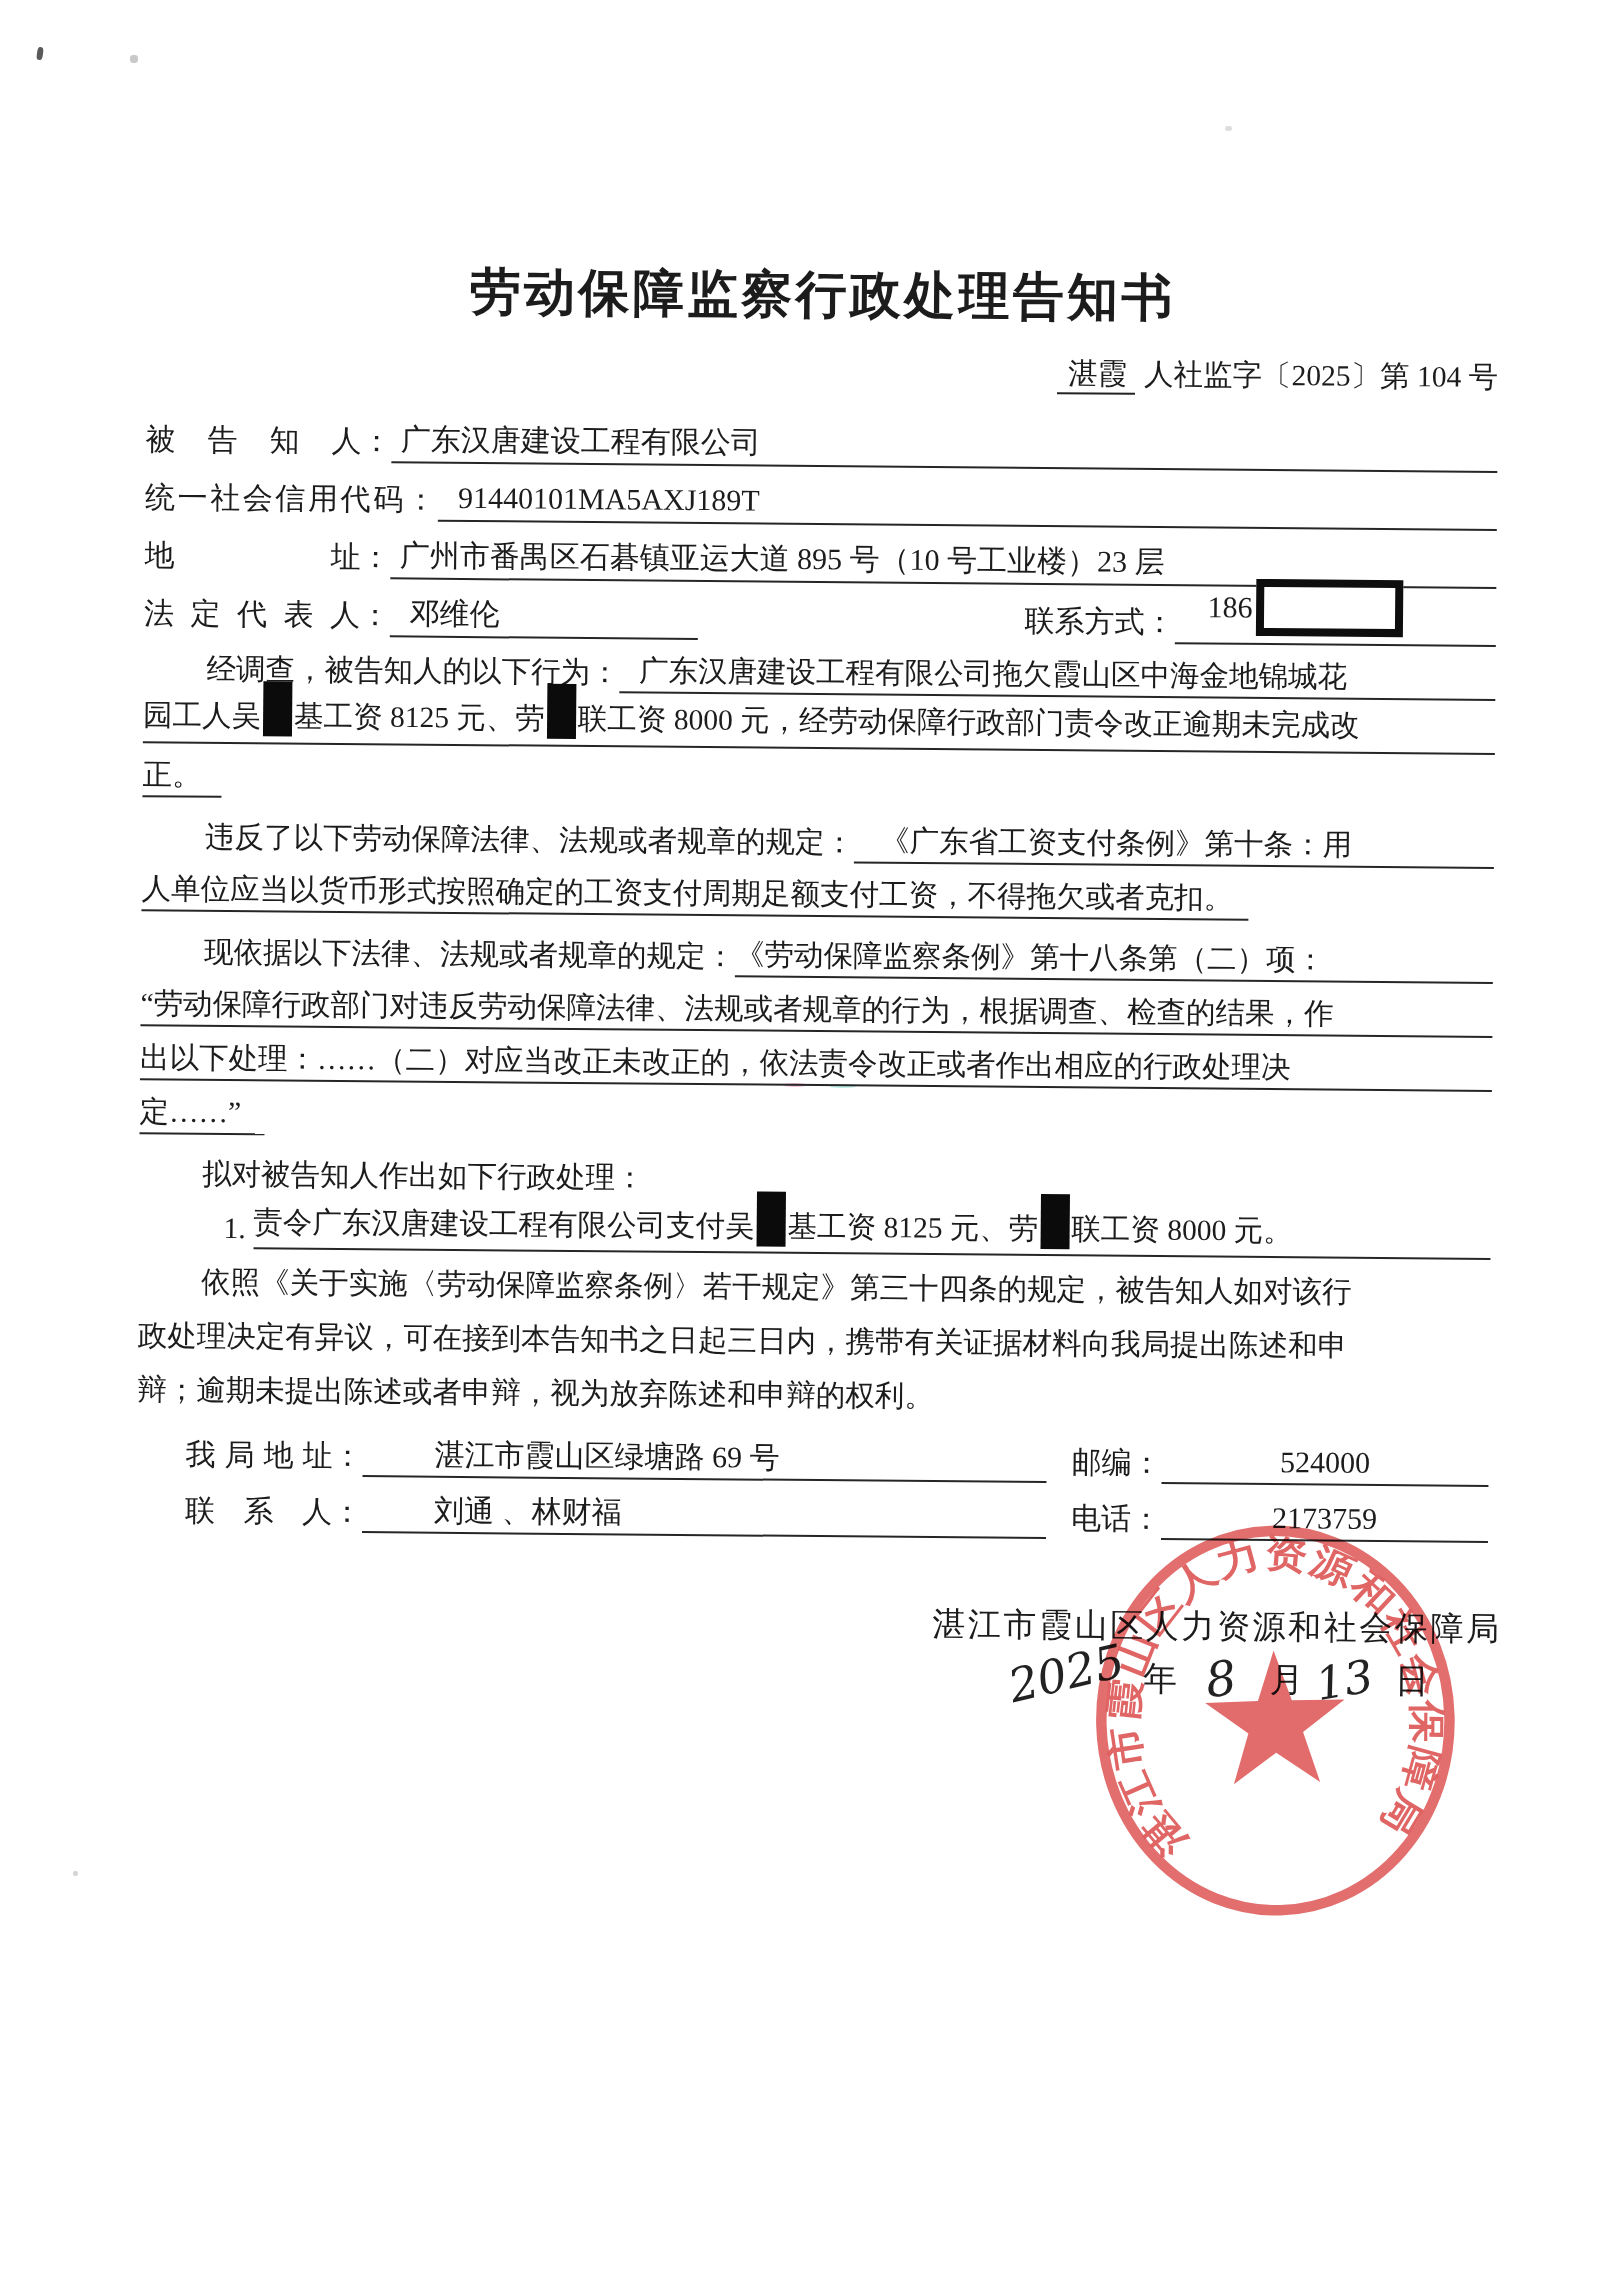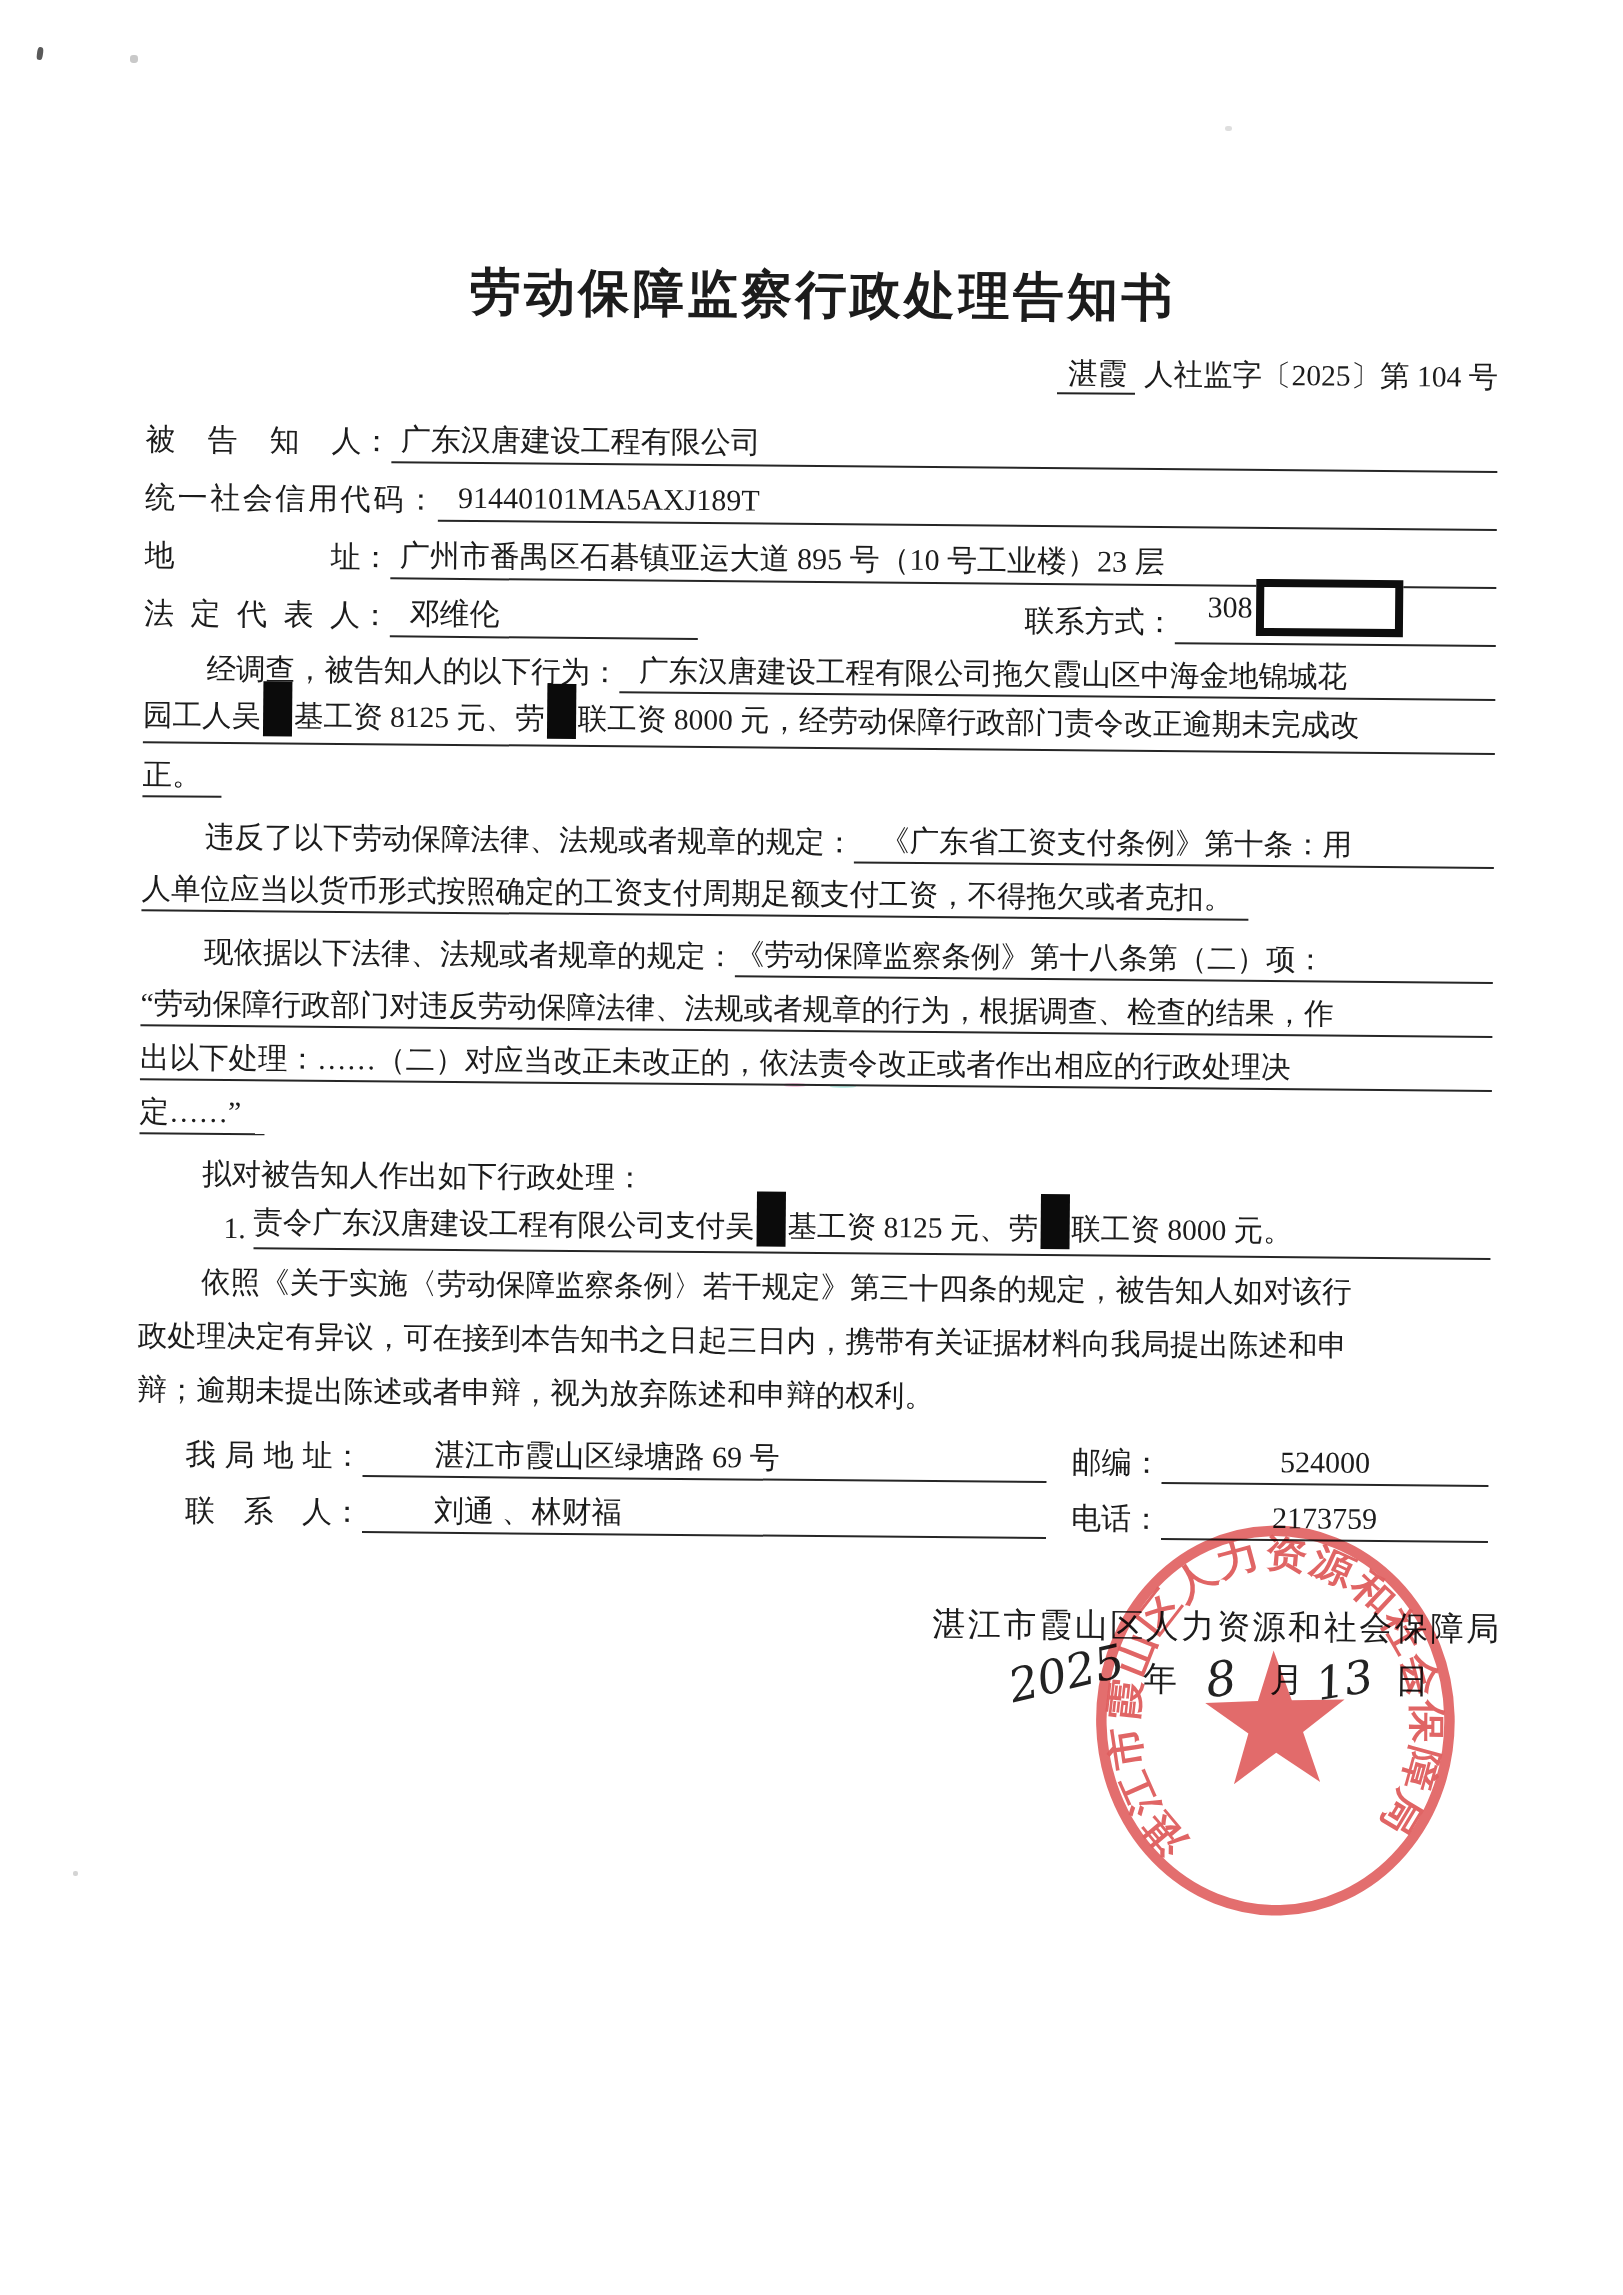--- a/index.html
+++ b/index.html
@@ -109,21 +109,21 @@
       <div class="frow">
         <span class="flabel"><span class="spread3">地址</span><span>：</span></span>
         <span class="ufill pl14">广州市番禺区石碁镇亚运大道 895 号（10 号工业楼）23 层</span>
       </div>
 
       <div class="frow">
         <span class="flabel"><span class="spread">法定代表人</span><span>：</span></span>
         <span class="ufix pl30" style="width:288px;">邓维伦</span>
         <span class="gap" style="width:327px;"></span>
         <span class="flabel"><span>联系方式</span><span>：</span></span>
-        <span class="ufill pl50"><span>308</span><span class="rbox-outline"></span></span>
+        <span class="ufill pl50"><span>186</span><span class="rbox-outline"></span></span>
       </div>
 
       <div class="pline">
         <span class="seg"><span class="ind"></span><span>经调查，被告知人的以下行为：</span></span>
         <span class="ufillp pl30">广东汉唐建设工程有限公司拖欠霞山区中海金地锦城花</span>
       </div>
       <div class="pline">
         <span class="ufillp"><span>园工人吴</span><span class="rbox"></span><span>基工资 8125 元、劳</span><span class="rbox"></span><span>联工资 8000 元，经劳动保障行政部门责令改正逾期未完成改</span></span>
       </div>
       <div class="pline">

